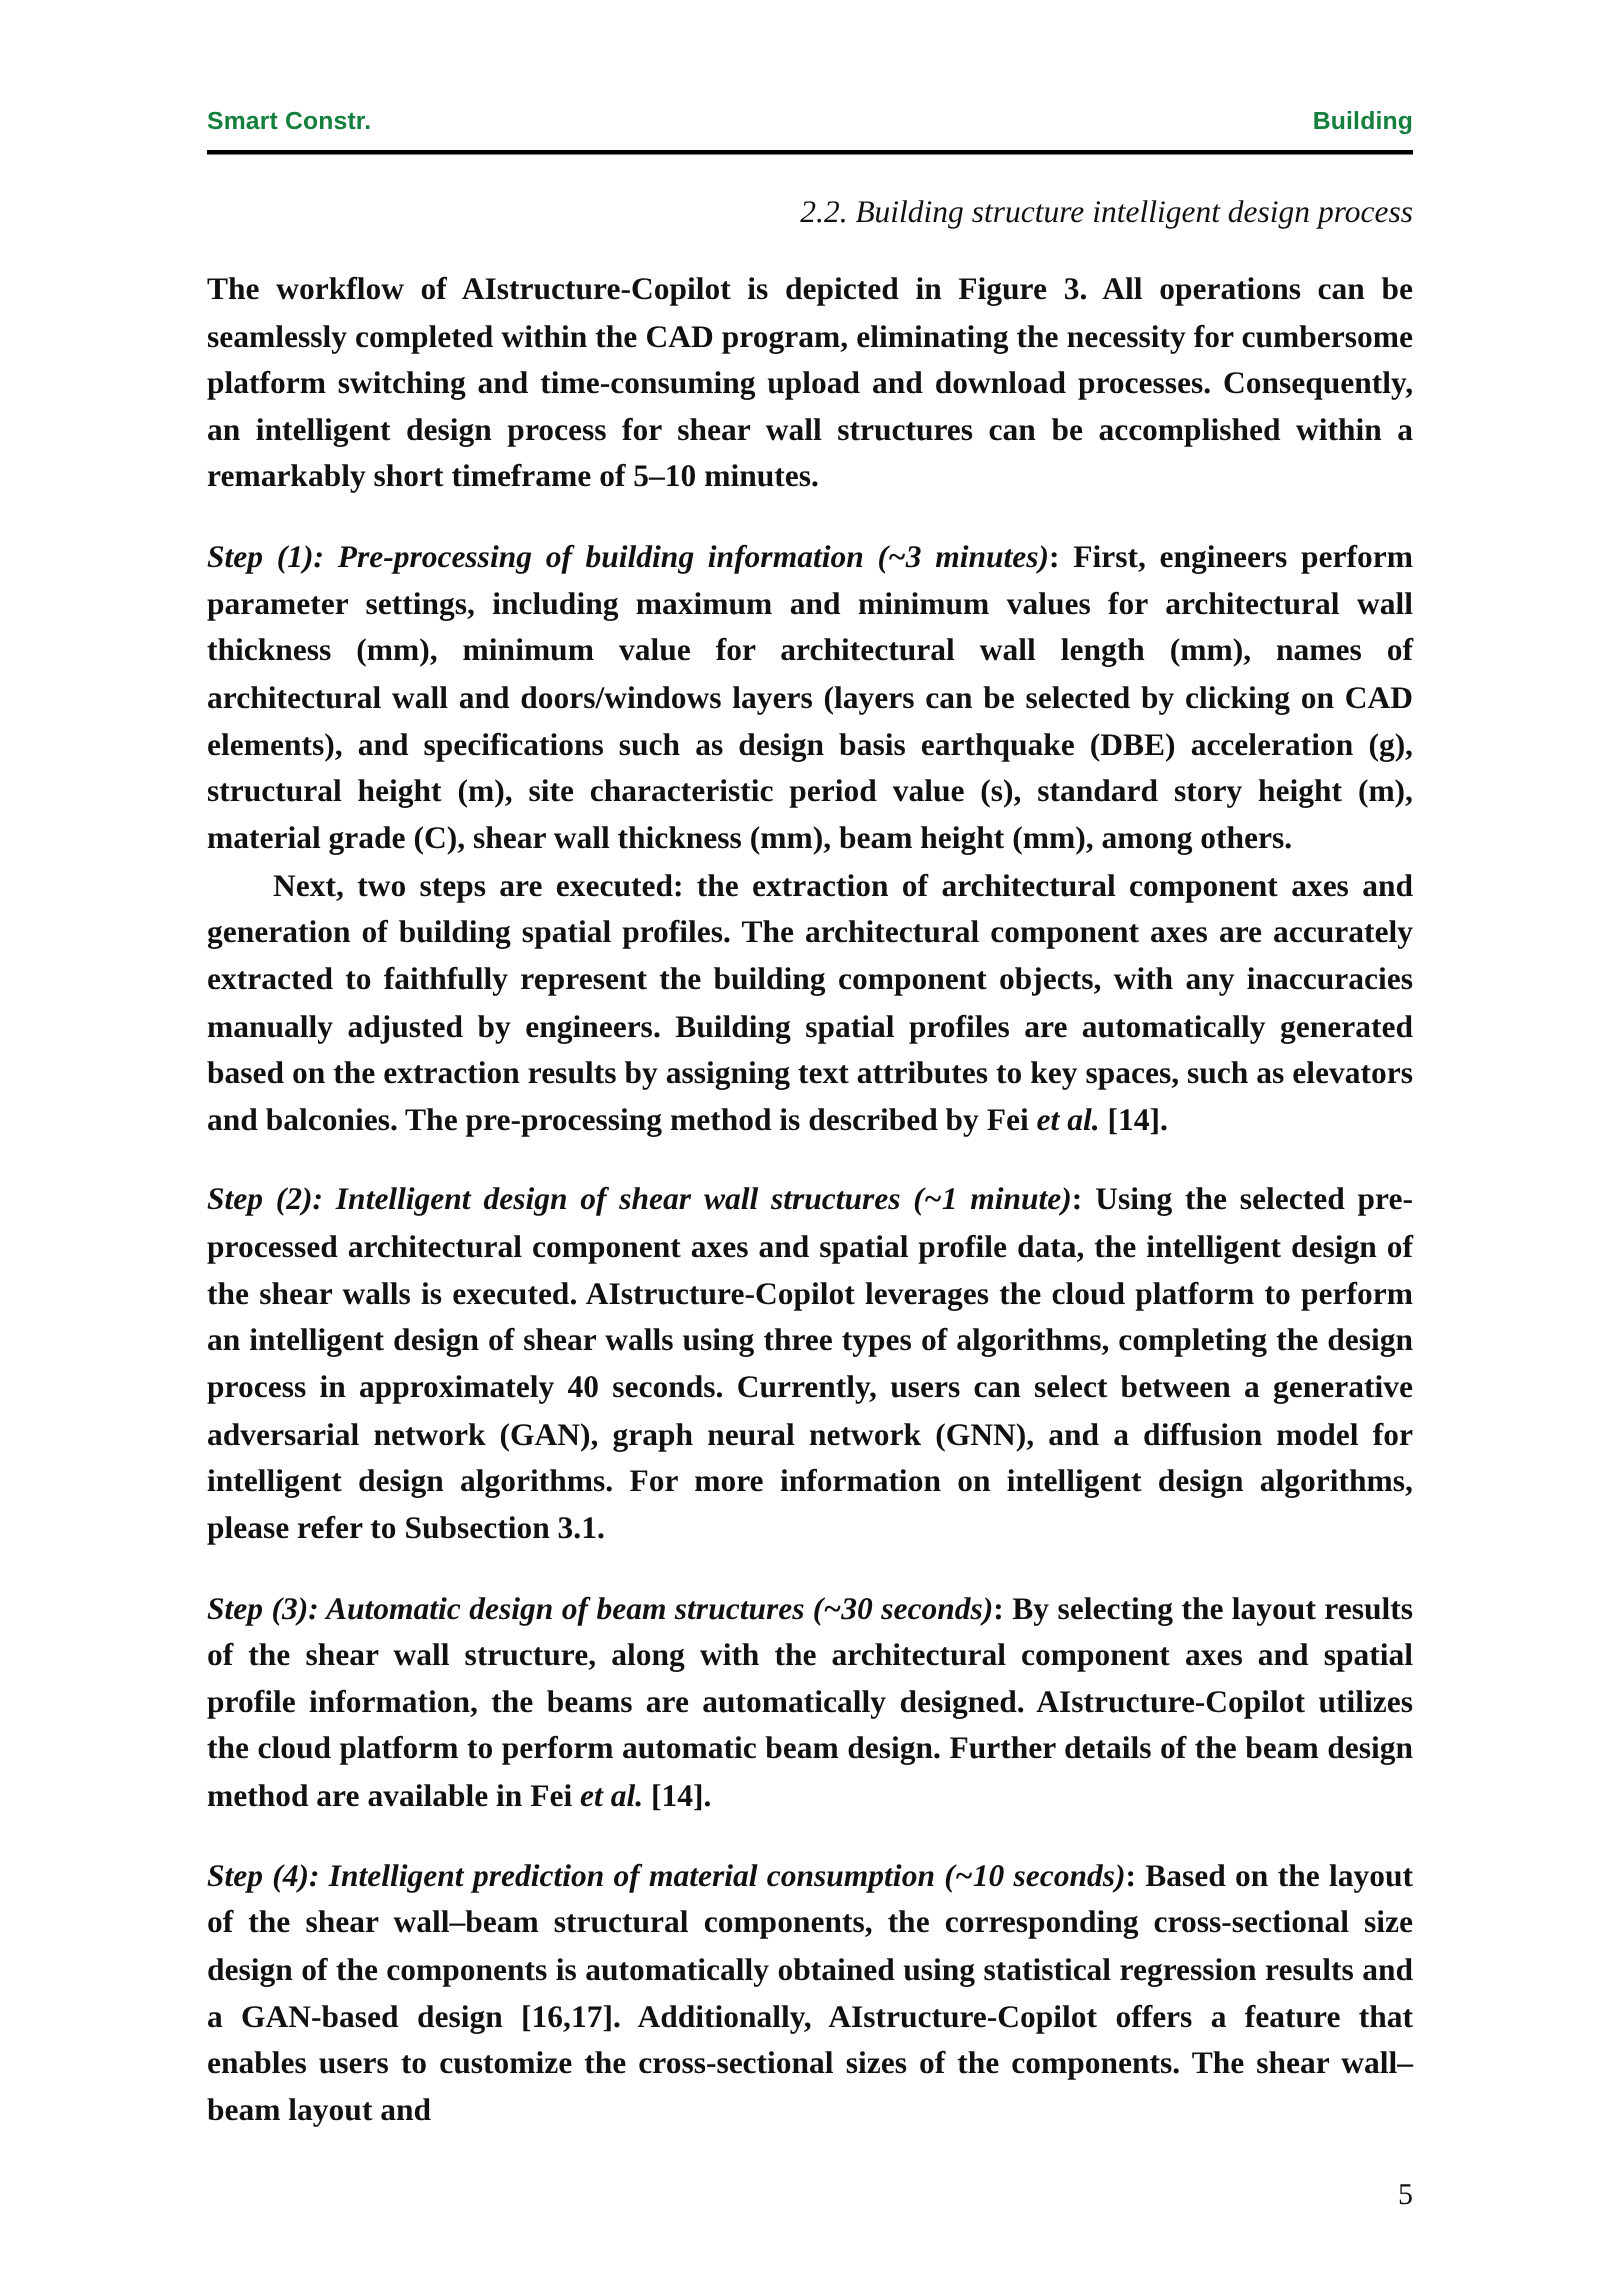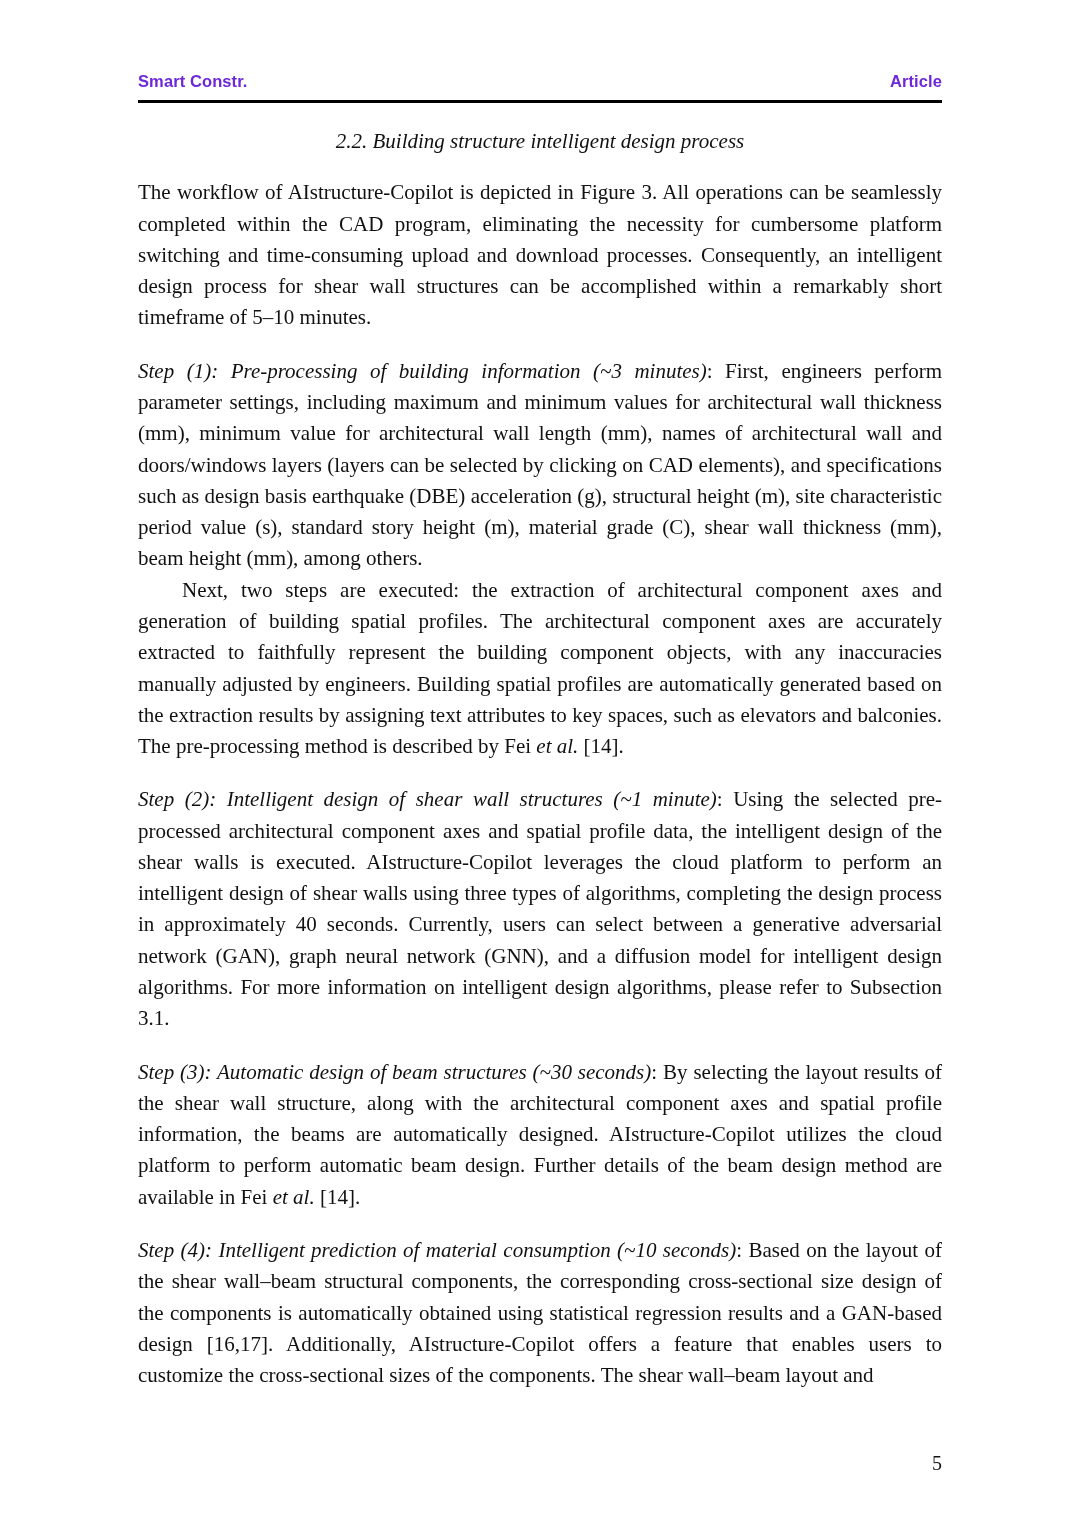--- a/index.html
+++ b/index.html
@@ -29,21 +29,21 @@
     align-items: baseline;
     justify-content: space-between;
   }
 
   .running-head .journal,
   .running-head .doctype {
     font-family: "Liberation Sans", "DejaVu Sans", sans-serif;
     font-weight: bold;
     font-size: 16.5px;
     letter-spacing: 0.1px;
-    color: #6d28d9;
+    color: #15803d;
     white-space: nowrap;
   }
 
   .header-rule {
     position: absolute;
     left: 138px;
     top: 100px;
     width: 804px;
     height: 3px;
     background: #000000;
@@ -57,31 +57,32 @@
     width: 804px;
   }
 
   h2.section-heading {
     margin: 0 0 22px 0;
     font-size: 21px;
     font-style: italic;
     font-weight: normal;
     line-height: 1.3;
     color: #111111;
-    text-align: center;
+    text-align: right;
   }
 
   p.body-text {
     margin: 0 0 22px 0;
     font-size: 21px;
     line-height: 1.49;
     color: #111111;
     text-align: justify;
     text-justify: inter-word;
     hyphens: none;
+    font-weight: bold;
   }
 
   p.body-text.indented {
     text-indent: 44px;
     margin-top: -22px;
   }
 
   .step-label {
     font-style: italic;
     margin-top: 20px;
@@ -101,21 +102,21 @@
     font-family: "Liberation Serif", "DejaVu Serif", serif;
   }
 </style>
 </head>
 <body>
 
 <div class="page">
 
   <div class="running-head">
     <span class="journal">Smart Constr.</span>
-    <span class="doctype">Article</span>
+    <span class="doctype">Building</span>
   </div>
 
   <div class="header-rule"></div>
 
   <div class="column">
 
     <h2 class="section-heading">2.2. Building structure intelligent design process</h2>
 
     <p class="body-text">The workflow of AIstructure-Copilot is depicted in Figure 3. All operations can be seamlessly completed within the CAD program, eliminating the necessity for cumbersome platform switching and time-consuming upload and download processes. Consequently, an intelligent design process for shear wall structures can be accomplished within a remarkably short timeframe of 5–10 minutes.</p>
 

